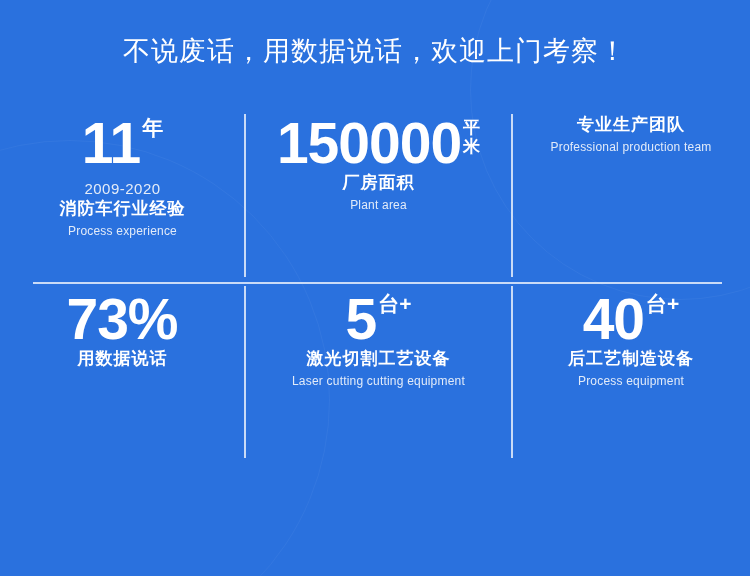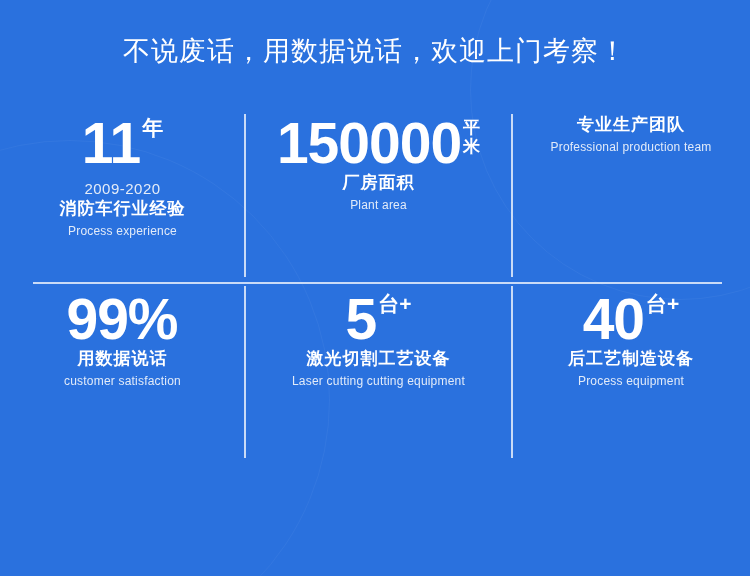--- a/index.html
+++ b/index.html
@@ -223,25 +223,24 @@
         <div class="label-cn">专业生产团队</div>
         <div class="label-en">Professional production team</div>
       </div>
 
     </div>
 
     <div class="stats-row">
 
       <div class="cell col-1">
         <div class="bigline">
-          <span class="bignum">99</span>
+          <span class="bignum">73</span>
           <span class="unit pct">%</span>
         </div>
         <div class="label-cn">用数据说话</div>
-        <div class="label-en">customer satisfaction</div>
       </div>
 
       <div class="cell col-2">
         <div class="bigline">
           <span class="bignum">5</span>
           <span class="unit">台+</span>
         </div>
         <div class="label-cn">激光切割工艺设备</div>
         <div class="label-en">Laser cutting cutting equipment</div>
       </div>

